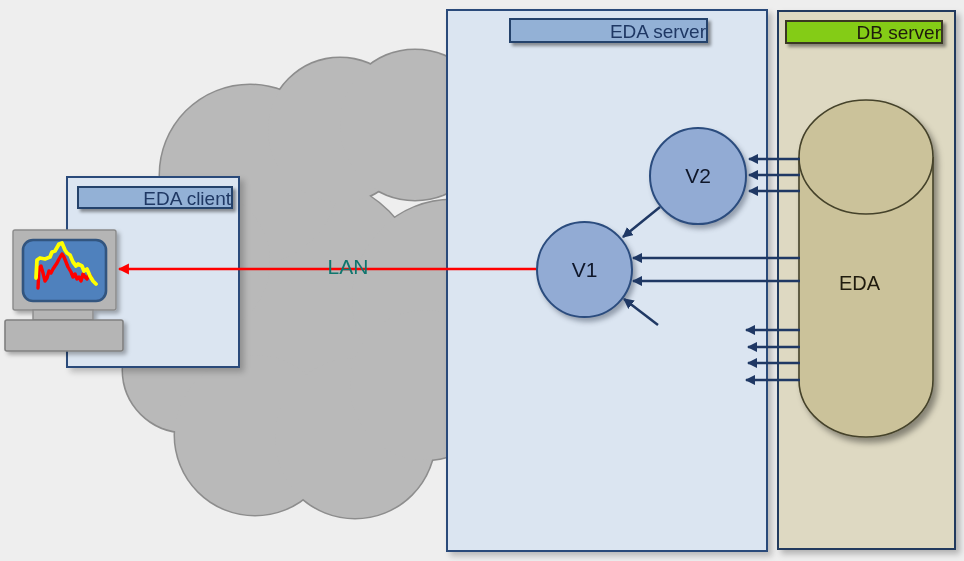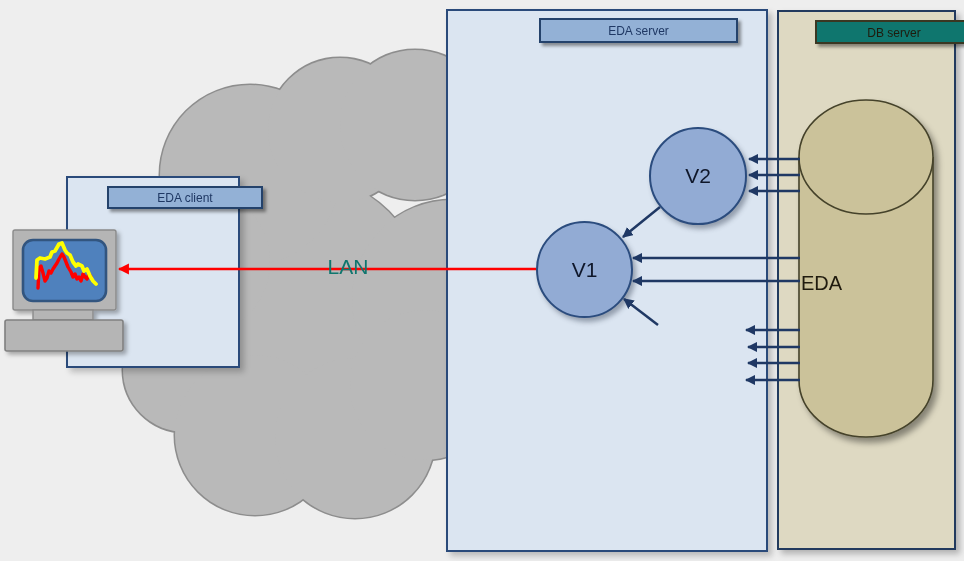--- a/index.html
+++ b/index.html
@@ -5,46 +5,45 @@
   html,body{margin:0;padding:0;background:#eeeeee;}
   #canvas{
     position:relative;width:964px;height:561px;overflow:hidden;
     background:#eeeeee;
     font-family:"Liberation Sans", sans-serif;
   }
   .panel{position:absolute;box-sizing:border-box;}
   .panel-blue{background:#dbe5f1;border:2px solid #2a4a7a;box-shadow:4px 4px 6px rgba(0,0,0,0.22);}
   .panel-tan{background:#ded9c2;border:2px solid #223a5e;box-shadow:4px 4px 6px rgba(0,0,0,0.25);}
   .titlebox{
-    position:absolute;box-sizing:border-box;text-align:center;
-    font-size:12px;line-height:21px;
+    position:absolute;box-sizing:border-box;text-align:right;
+    font-size:19px;line-height:21px;
     box-shadow:3px 3px 3px rgba(0,0,0,0.4);
-    margin-left:30px;
   }
   .titlebox-blue{background:#93b1d6;border:2px solid #24426b;color:#1f3864;}
-  .titlebox-tan{background:#0f766e;border:2px solid #3a3722;color:#1f1b0d;}
+  .titlebox-tan{background:#84cc16;border:2px solid #3a3722;color:#1f1b0d;}
   .node{
     position:absolute;box-sizing:border-box;border-radius:50%;
     background:#92abd4;border:2px solid #2b4c7e;
     color:#0f172a;font-size:21px;
     display:flex;align-items:center;justify-content:center;
     box-shadow:3px 4px 5px rgba(60,70,90,0.45);
   }
   #svg-cloud,#svg-shapes{position:absolute;left:0;top:0;width:964px;height:561px;}
   #svg-cloud{z-index:1;}
   .panel-layer{z-index:2;}
   .box-layer{z-index:3;}
   #svg-shapes{z-index:4;}
   #lan-label{
     position:absolute;z-index:5;left:318px;top:255px;width:60px;
     text-align:center;color:#0f766e;font-size:21px;
   }
   #db-label{
     position:absolute;z-index:5;left:801px;top:270px;width:117px;
-    text-align:left;color:#201b0e;font-size:20px;line-height:27px;
+    text-align:center;color:#201b0e;font-size:20px;line-height:27px;
   }
 </style>
 </head>
 <body>
 
 <div id="canvas">
 
   <svg id="svg-cloud" viewBox="0 0 964 561">
     <g stroke="#8d8d8d" stroke-width="3" fill="#b9b9b9">
       <circle cx="300" cy="300" r="125"></circle>

